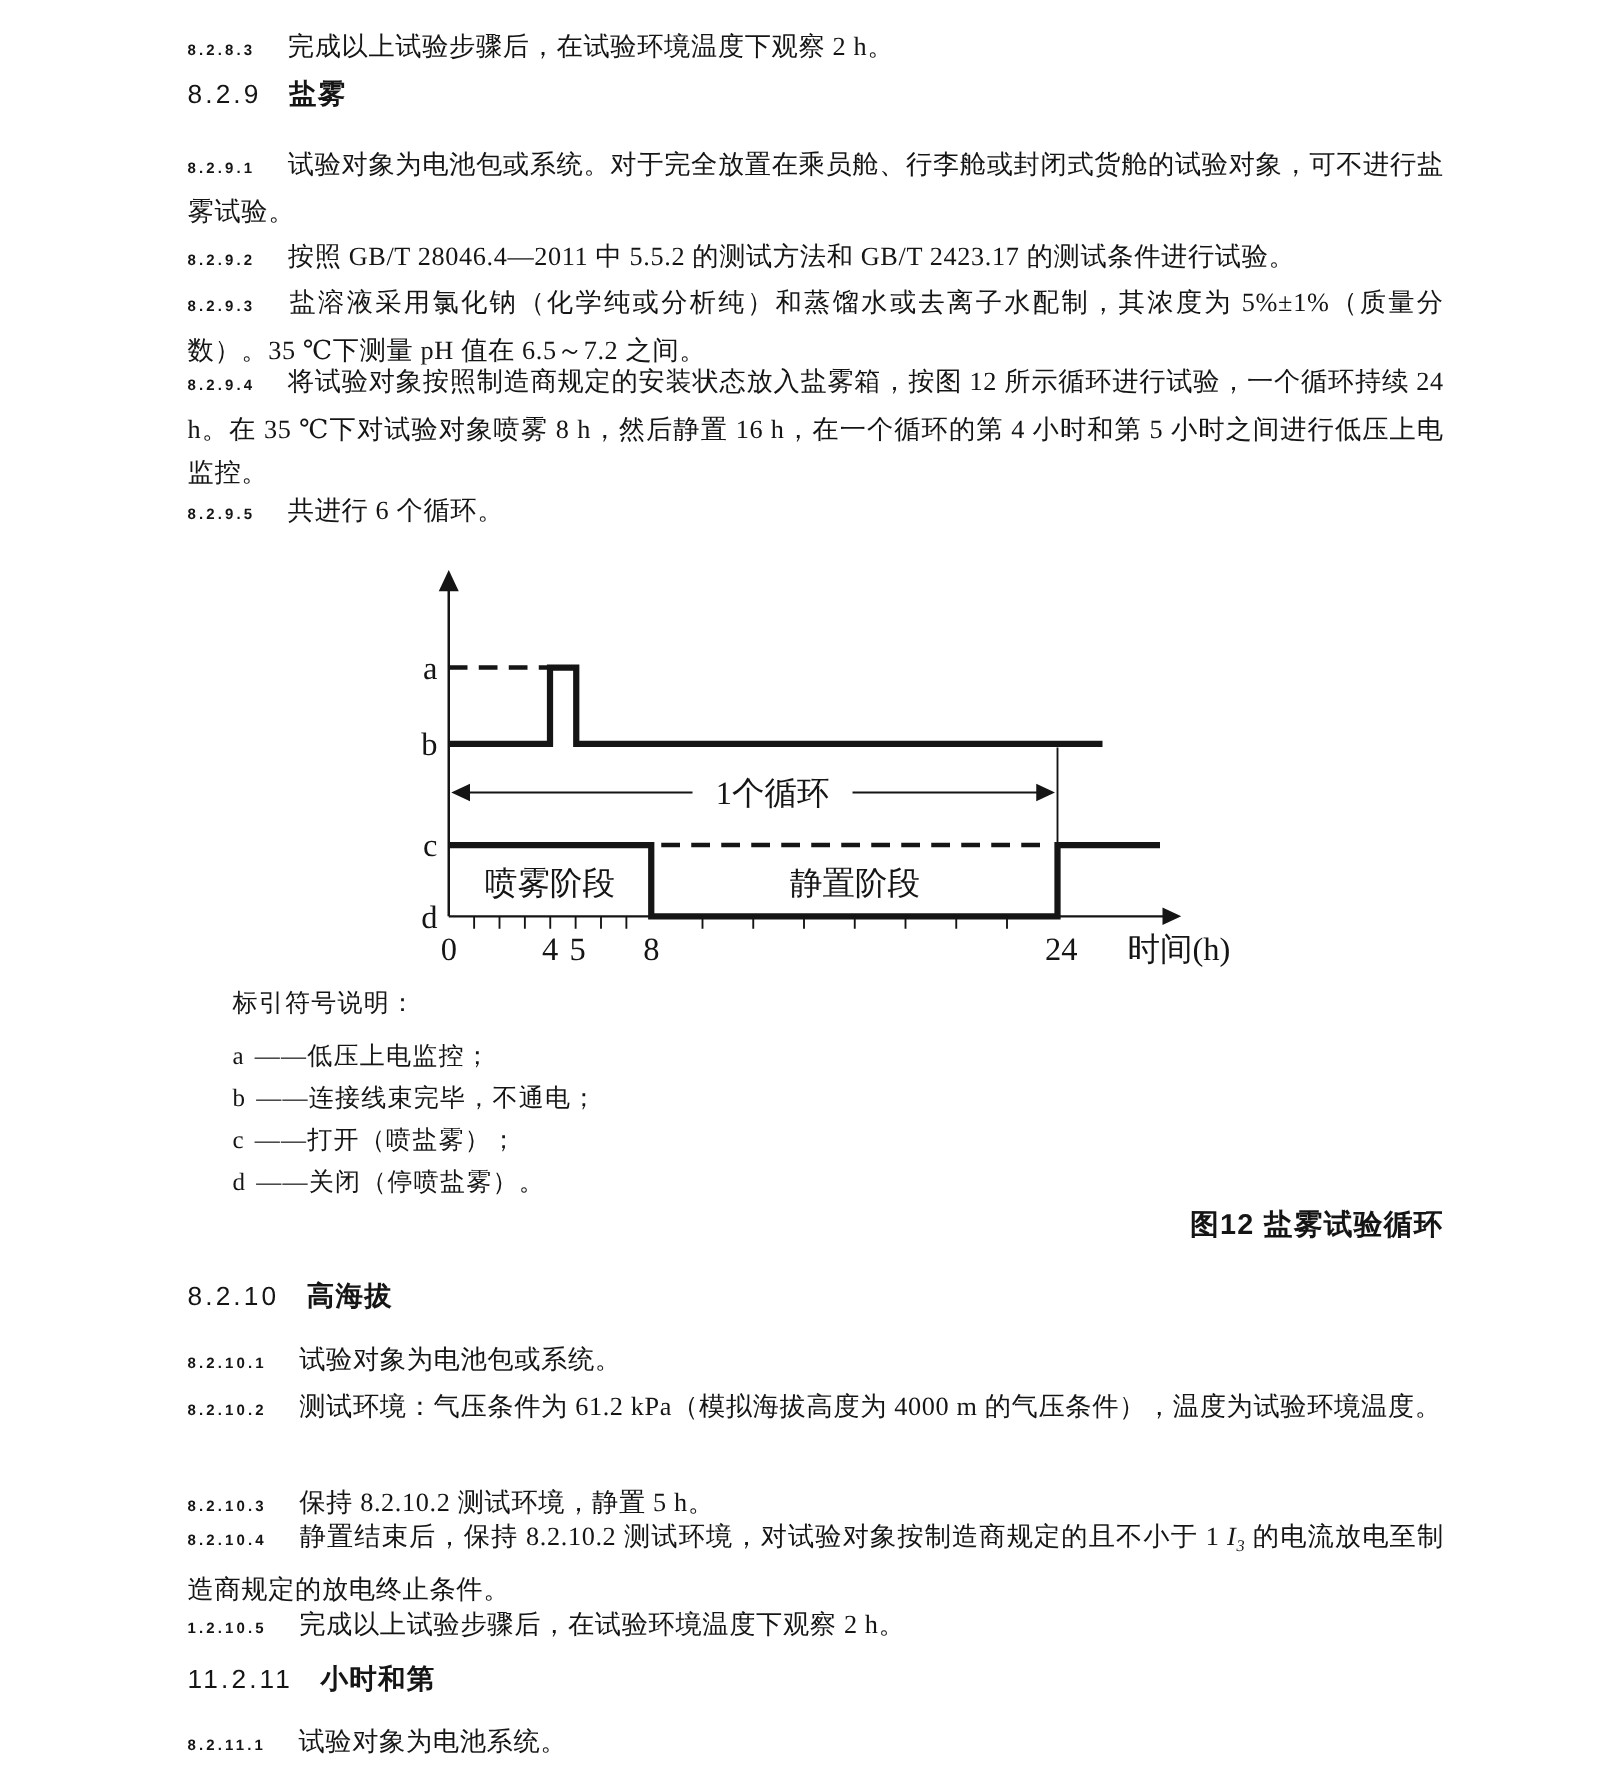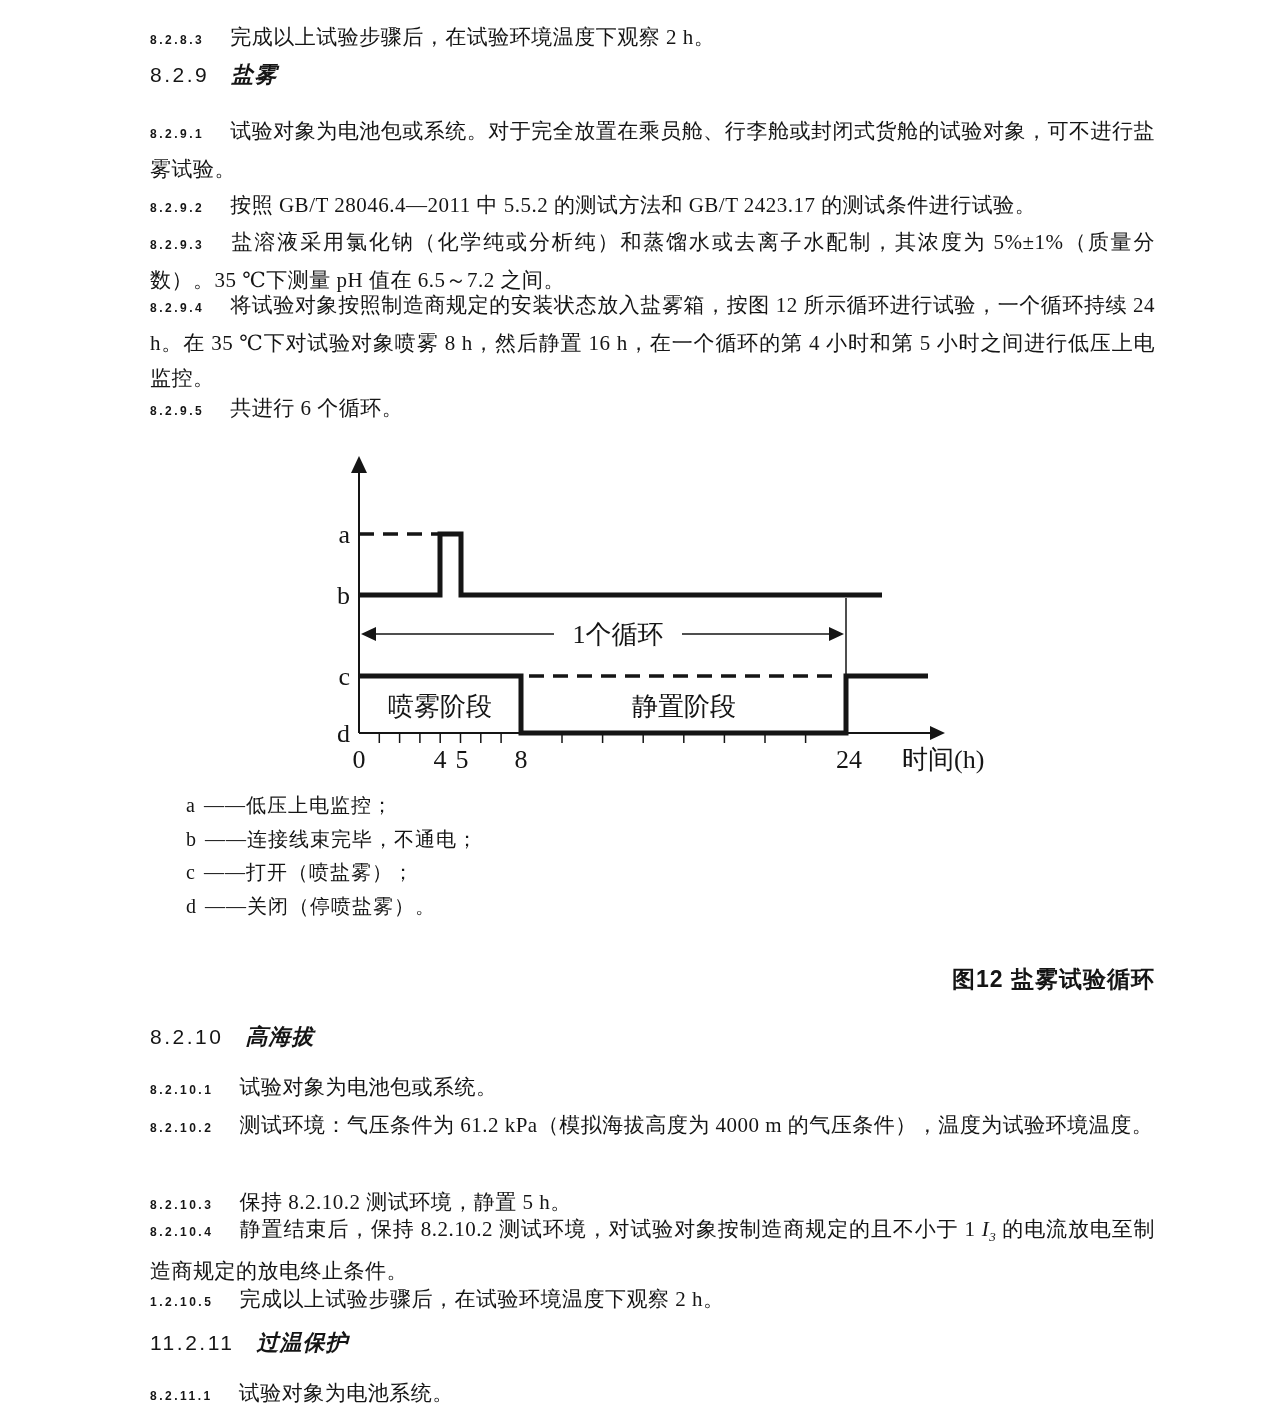--- a/index.html
+++ b/index.html
@@ -19,21 +19,21 @@
     margin-right:26px;white-space:nowrap;
   }
   .heading{
     position:absolute;left:150px;width:1005px;
     font-size:22px;line-height:26px;
     font-family:"Liberation Sans","DejaVu Sans",sans-serif;
   }
   .heading .num{
     font-weight:normal;font-size:21px;letter-spacing:2.5px;margin-right:22px;text-align:center;
   }
-  .heading .htitle{font-weight:bold;letter-spacing:1px;font-style:italic;}
+  .heading .htitle{font-weight:bold;letter-spacing:1px;}
   .formula-sym{font-style:italic;font-family:Liberation Serif, serif;}
   sub{font-size:13px;}
   .figure-wrap{position:absolute;left:330px;top:450px;width:690px;height:340px;}
   .legend{
     position:absolute;left:186px;top:789px;width:700px;
     font-size:20px;color:#151515;
   }
   .legend-title{margin-bottom:13px;letter-spacing:1px;}
   .legend-item{line-height:33.5px;letter-spacing:1px;}
   .legend-key{font-family:"Liberation Serif",serif;margin-right:8px;}
@@ -127,20 +127,21 @@
     <text x="191" y="318" font-size="26" text-anchor="middle">8</text>
     <text x="519" y="318" font-size="26" text-anchor="middle">24</text>
     <text x="572" y="318" font-size="26" text-anchor="start">时间(h)</text>
 
     <text x="110" y="265" font-size="26" text-anchor="middle">喷雾阶段</text>
     <text x="354" y="265" font-size="26" text-anchor="middle">静置阶段</text>
   </svg>
 </div>
 
 <div class="legend">
+  <div class="legend-title">标引符号说明：</div>
   <div class="legend-item">
     <span class="legend-key">a</span><span>——低压上电监控；</span>
   </div>
   <div class="legend-item">
     <span class="legend-key">b</span><span>——连接线束完毕，不通电；</span>
   </div>
   <div class="legend-item">
     <span class="legend-key">c</span><span>——打开（喷盐雾）；</span>
   </div>
   <div class="legend-item">
@@ -168,18 +169,18 @@
 
 <div class="para" style="top:1212px">
   <span class="num">8.2.10.4</span><span>静置结束后，保持 8.2.10.2 测试环境，对试验对象按制造商规定的且不小于 1 </span><span class="formula-sym"><span>I</span><sub>3</sub></span><span> 的电流放电至制造商规定的放电终止条件。</span>
 </div>
 
 <div class="para" style="top:1282px">
   <span class="num">1.2.10.5</span><span>完成以上试验步骤后，在试验环境温度下观察 2 h。</span>
 </div>
 
 <div class="heading" style="top:1330px">
-  <span class="num">11.2.11</span><span class="htitle">过温保护</span>
+  <span class="num">11.2.11</span><span class="htitle">小时和第</span>
 </div>
 
 <div class="para" style="top:1376px">
   <span class="num">8.2.11.1</span><span>试验对象为电池系统。</span>
 </div>
 
 </body></html>

